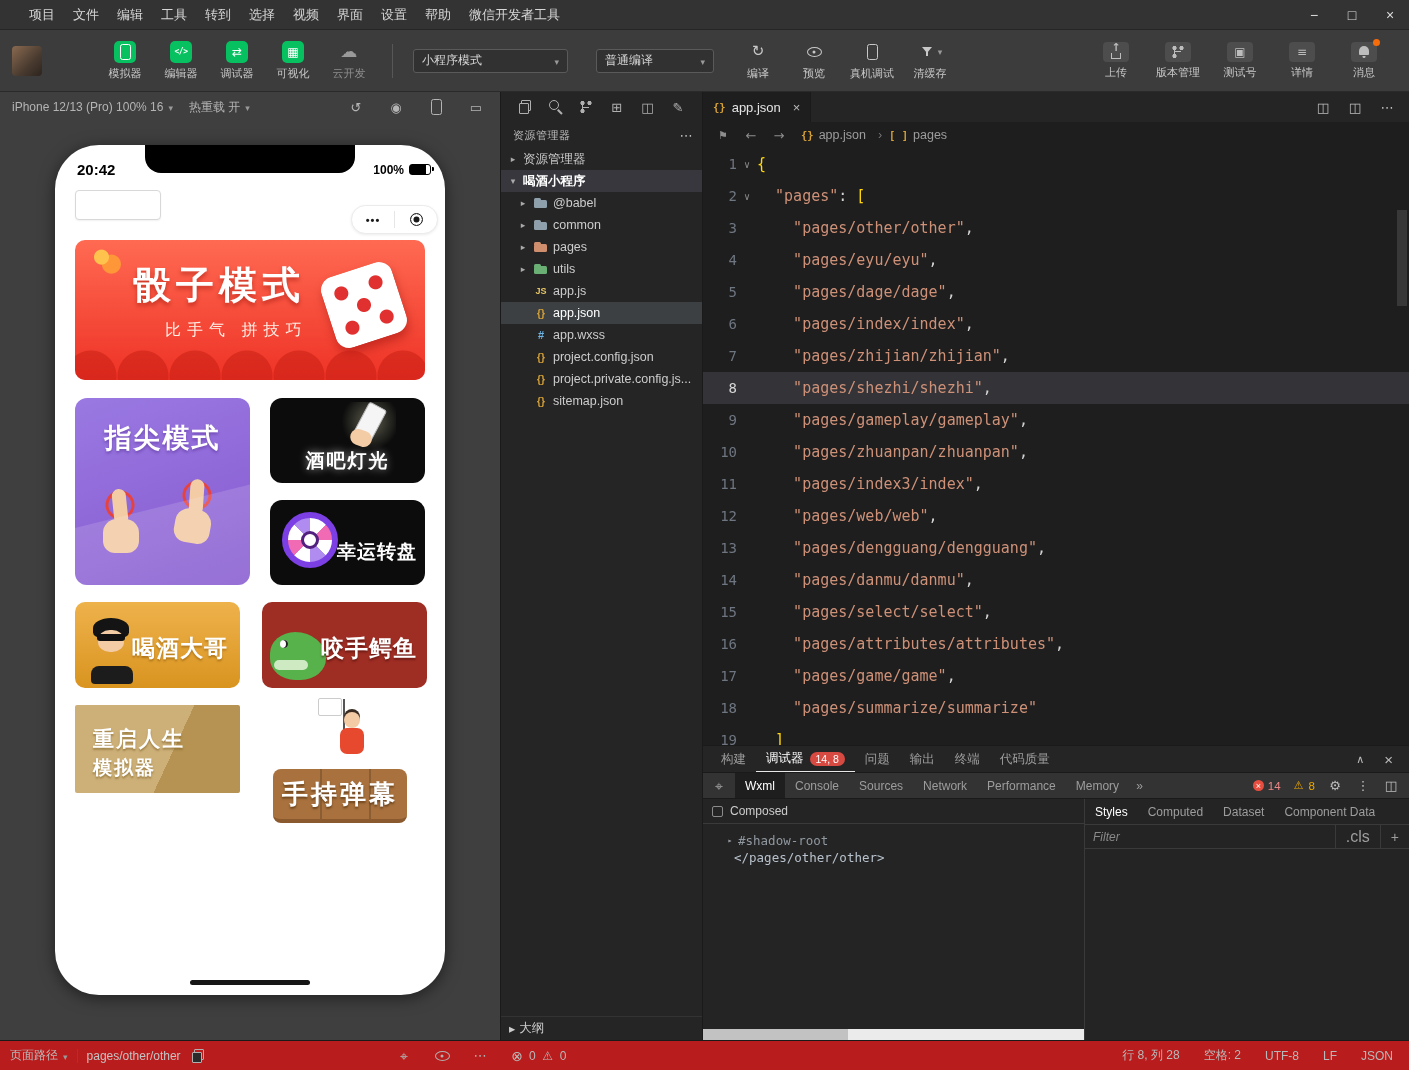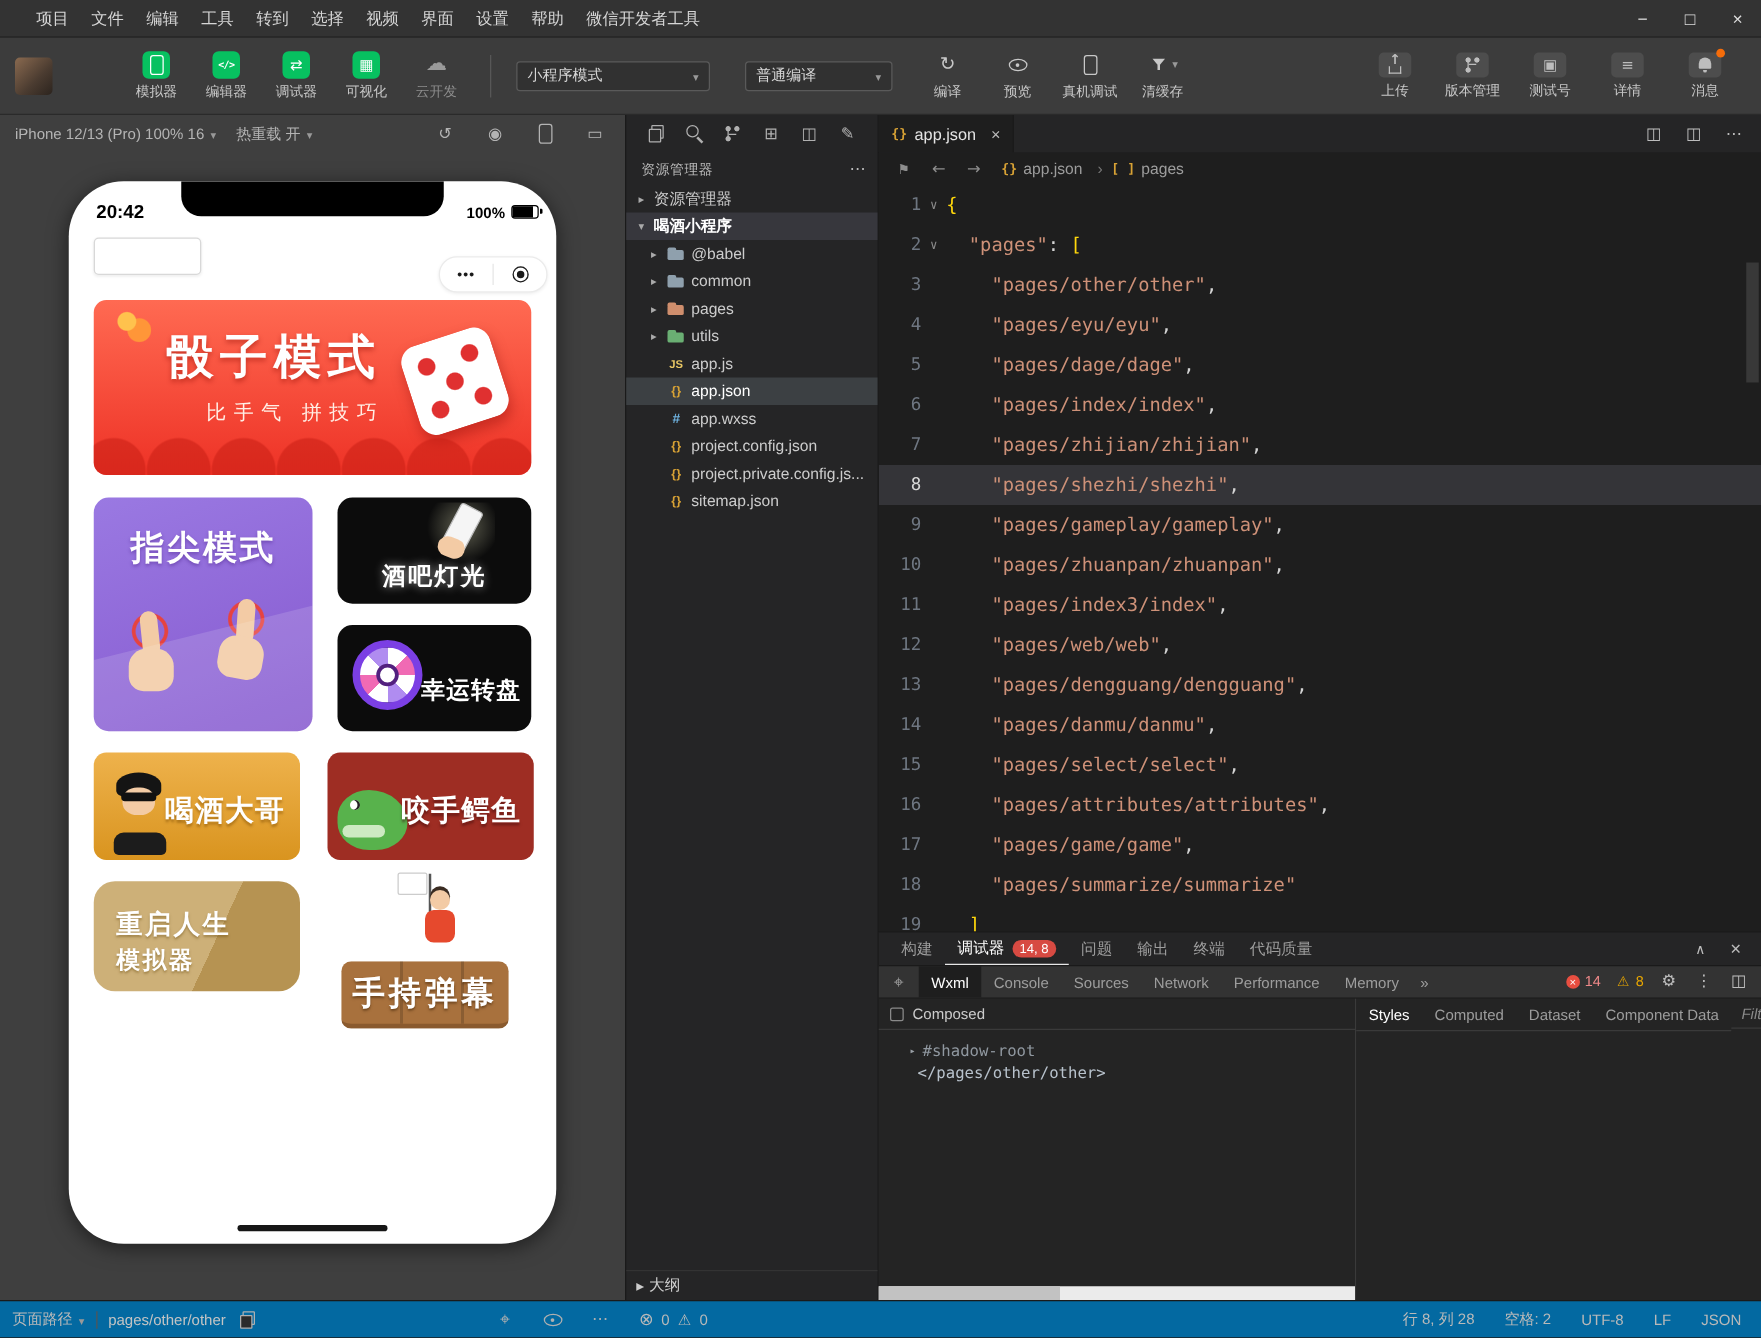--- a/index.html
+++ b/index.html
@@ -150,21 +150,21 @@
   .dage-fig .shades{position:absolute;left:12px;top:16px;width:28px;height:7px;background:#111;border-radius:3px}
   .dage-fig::after{content:"";position:absolute;left:6px;bottom:0;width:42px;height:18px;background:#1c1c1c;border-radius:8px 8px 4px 4px}
   .td-title{position:absolute;right:12px;top:31px;color:#fff;font-size:23px;font-weight:800;letter-spacing:1px;text-shadow:0 2px 2px rgba(120,70,0,.45)}
 
   .t-eyu{left:207px;top:457px;width:165px;height:86px;background:#9e2d23;border-radius:10px}
   .croc{position:absolute;left:8px;bottom:8px;width:56px;height:48px;background:#58b24c;border-radius:45% 55% 45% 45%}
   .croc::before{content:"";position:absolute;left:10px;top:8px;width:8px;height:8px;border-radius:50%;background:#fff;box-shadow:inset -2px 0 0 #222}
   .croc::after{content:"";position:absolute;left:4px;bottom:10px;width:34px;height:10px;background:#cdeac2;border-radius:5px}
   .te-title{position:absolute;right:10px;top:31px;color:#fff;font-size:23px;font-weight:800;letter-spacing:1px;text-shadow:0 2px 2px rgba(60,10,10,.5)}
 
-  .t-chongqi{left:20px;top:560px;width:165px;height:88px;background:linear-gradient(115deg,#cdb078 58%,#b69352 58%);border-radius:17px;padding:20px 0 0 18px}
+  .t-chongqi{left:20px;top:560px;width:165px;height:88px;background:linear-gradient(115deg,#cdb078 58%,#b69352 58%);border-radius:2px;padding:20px 0 0 18px}
   .tc-line1{font-size:21px;font-weight:800;color:#fff;letter-spacing:2px;text-shadow:0 2px 2px rgba(110,80,20,.5)}
   .tc-line2{font-size:19px;font-weight:800;color:#fff;letter-spacing:2px;margin-top:2px;text-shadow:0 2px 2px rgba(110,80,20,.5)}
 
   .t-danmu{position:absolute;left:213px;top:553px;width:160px;height:125px}
   .danmu-person{position:absolute;left:48px;top:0;width:64px;height:70px}
   .danmu-person .flag{position:absolute;left:2px;top:0;width:24px;height:18px;background:#fff;border:1px solid #ccc;border-radius:2px}
   .danmu-person .flag::after{content:"";position:absolute;right:-4px;top:0;width:2px;height:40px;background:#555}
   .danmu-person .head{position:absolute;left:28px;top:14px;width:16px;height:16px;border-radius:50%;background:#f3cba5;box-shadow:0 -3px 0 #3a2c22}
   .danmu-person .body{position:absolute;left:24px;top:30px;width:24px;height:26px;background:#e6492d;border-radius:7px}
   .wood-sign{position:absolute;left:5px;bottom:0;width:134px;height:54px;background:#a8713d;border-radius:8px;border-bottom:4px solid #8a5a2e;display:flex;align-items:center;justify-content:center;background-image:repeating-linear-gradient(90deg,transparent 0 47px,rgba(0,0,0,.18) 47px 49px)}
@@ -255,33 +255,33 @@
   .checkbox{width:11px;height:11px;border:1.5px solid #8a8a8a;border-radius:2px;flex:none}
   .composed-label{font-size:12px;color:#ccc}
   .dom-tree{flex:1;padding:8px 6px;font-family:"DejaVu Sans Mono","Liberation Mono",monospace;font-size:12.5px;line-height:17px}
   .dom-line{display:flex;align-items:center;gap:3px;padding-left:12px}
   .dom-line[data-type="shadow"]{padding-left:16px}
   .dom-arrow{width:10px;font-size:8px;color:#9aa0a6;flex:none;text-align:center}
   .dom-text{color:#b8c2cc;white-space:pre}
   .dom-line[data-type="shadow"] .dom-text{color:#9098a0}
   .h-scrollbar{height:11px;background:#ebebeb;flex:none}
   .h-thumb{width:38%;height:100%;background:#c2c2c2}
-  .dbg-right{width:324px;background:#242424;display:flex;flex-direction:row;flex:none}
+  .dbg-right{width:324px;background:#242424;display:flex;flex-direction:column;flex:none}
   .styles-tabs{height:26px;display:flex;border-bottom:1px solid #3a3a3a;flex:none;align-items:center}
   .st-tab{padding:0 10px;font-size:12px;color:#9d9d9d;white-space:nowrap;height:100%;display:flex;align-items:center}
   .st-tab[data-active="true"]{color:#fff}
   .filter-row{height:24px;border-bottom:1px solid #3a3a3a;display:flex;align-items:center;flex:none}
   .filter-input{flex:1;background:transparent;border:none;outline:none;color:#bbb;font-size:12px;padding:0 8px;font-style:italic;min-width:0}
   .filter-input::placeholder{color:#8a8a8a}
   .cls-btn{font-size:16px;color:#9d9d9d;padding:0 10px;border-left:1px solid #3a3a3a;height:100%;display:flex;align-items:center}
   .add-btn{font-size:14px;color:#9d9d9d;padding:0 10px;border-left:1px solid #3a3a3a;height:100%;display:flex;align-items:center}
   .styles-empty{flex:1}
 
   
-  .statusbar{position:absolute;left:0;right:0;bottom:0;height:30px;background:#0369a1;border-top:1px solid #1a1a1a;display:flex;align-items:center;font-size:12px;color:#b9b9b9}
+  .statusbar{position:absolute;left:0;right:0;bottom:0;height:30px;background:#b91c1c;border-top:1px solid #1a1a1a;display:flex;align-items:center;font-size:12px;color:#b9b9b9}
   .sb-left{width:500px;display:flex;align-items:center;gap:9px;padding:0 12px 0 10px;flex:none}
   .sb-item{display:flex;align-items:center;white-space:nowrap}
   .sb-sep{width:1px;height:14px;background:#555}
   .sb-path{color:#c4c4c4;white-space:nowrap}
   .sb-simicons{display:flex;gap:22px;margin-left:auto}
   .sb-left .ic{color:#b0b0b0}
   .sb-problems{display:flex;align-items:center;gap:5px;padding-left:10px}
   .sb-problems .ic{width:14px;height:14px;font-size:12px;color:#b9b9b9}
   .sb-spacer{flex:1}
   .sb-right{display:flex;gap:24px;padding-right:16px}

